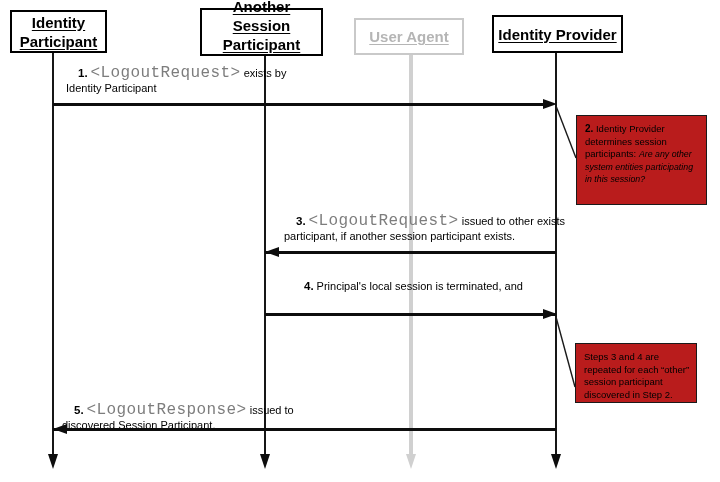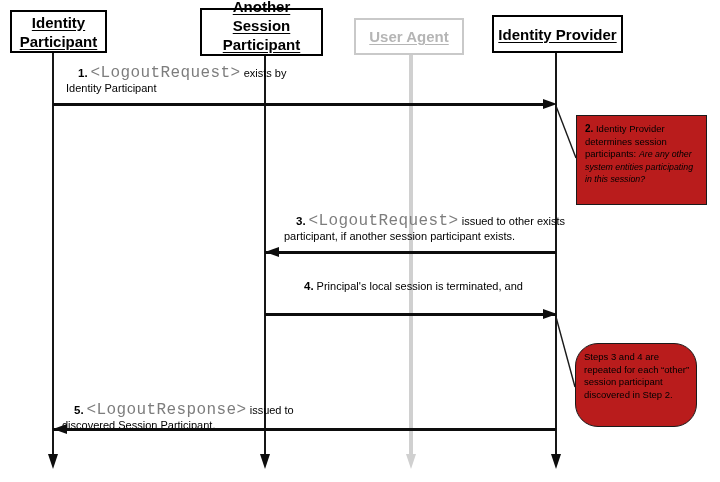--- a/index.html
+++ b/index.html
@@ -109,17 +109,17 @@
 
   <svg class="connectors" viewBox="0 0 720 482" xmlns="http://www.w3.org/2000/svg">
     <line x1="556" y1="106" x2="576" y2="158" stroke="#1a1a1a" stroke-width="1.4"></line>
     <line x1="556" y1="317" x2="575" y2="387" stroke="#1a1a1a" stroke-width="1.4"></line>
   </svg>
 
   <div class="note" style="left:576px; top:115px; width:131px; height:90px;">
     <b>2.</b><span> Identity Provider determines session participants: </span><i>Are any other system entities participating in this session?</i>
   </div>
 
-  <div class="note" style="left:575px; top:343px; width:122px; height:84px;border-radius:23px;">
+  <div class="note" style="left:575px; top:343px; width:122px; height:60px;">
     <span>Steps 3 and 4 are repeated for each “other” session participant discovered in Step 2.</span>
   </div>
 
 </div>
 
 </body></html>

